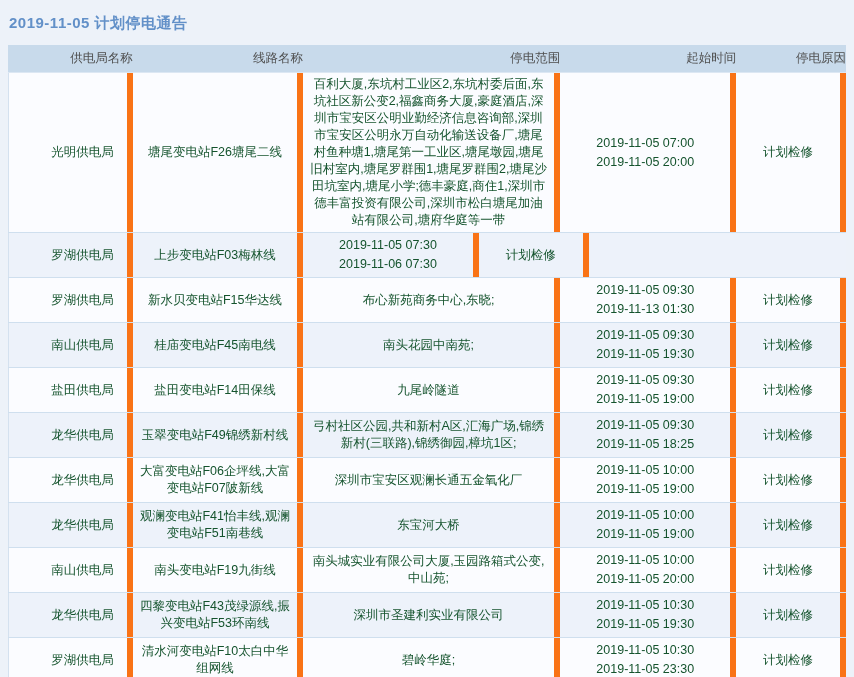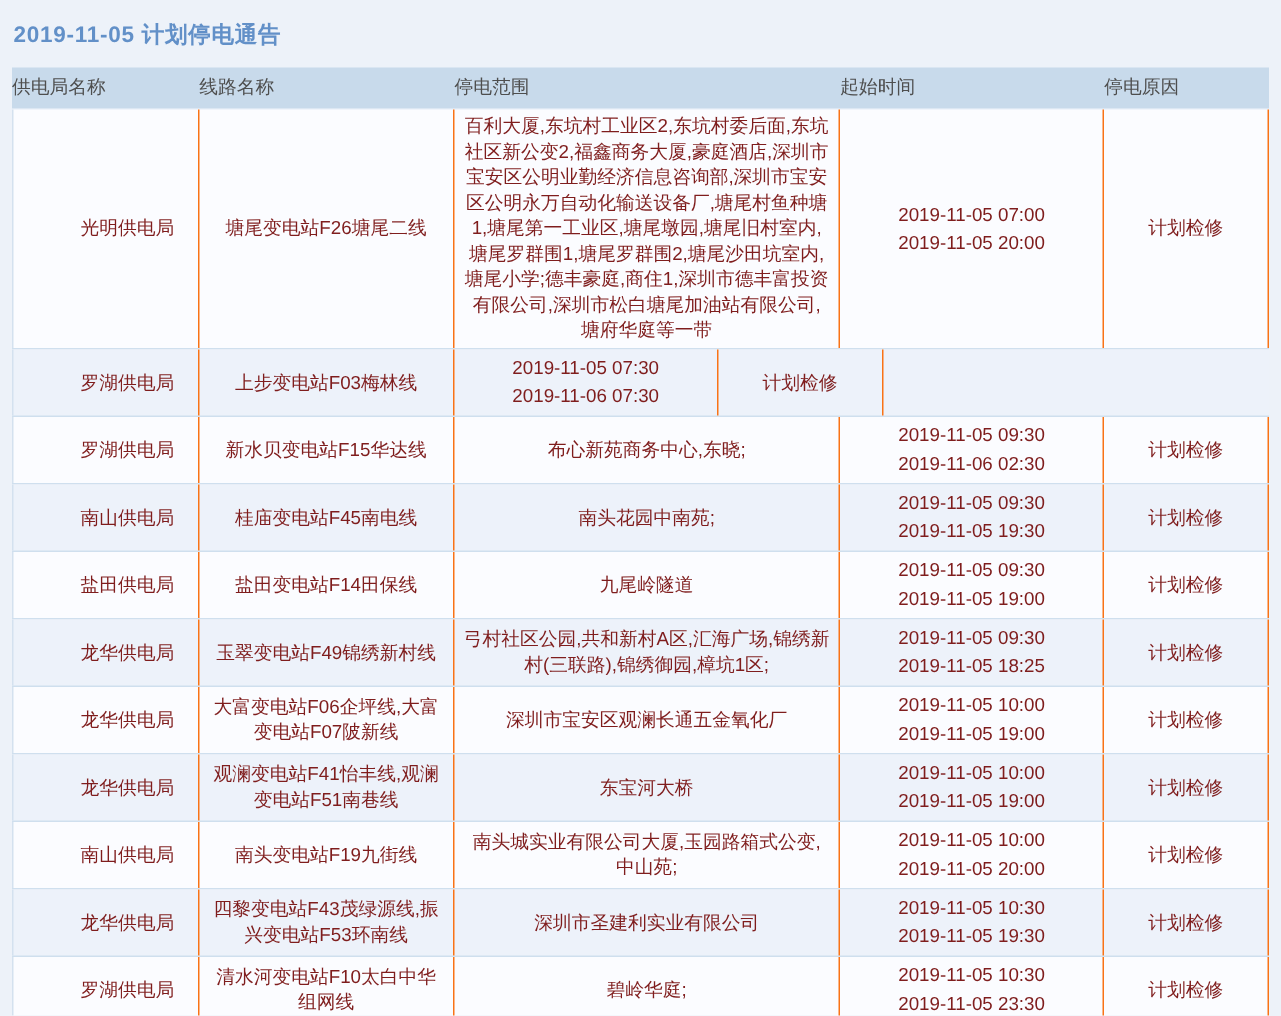--- a/index.html
+++ b/index.html
@@ -19,46 +19,46 @@
   .table { margin:0 8px; }
   .thead {
     display:flex;
     background:#c8daeb;
     height:27px;
     align-items:center;
   }
   .th {
     font-size:12.5px;
     color:#4e4e4e;
-    text-align:left;
+    text-align:right;
   }
   .c0 { width:14.9%; }
   .c1 { width:20.3%; }
   .c2 { width:30.7%; }
   .c3 { width:21.0%; }
   .c4 { width:13.1%; }
   .tbody { border-top:1px solid #dce7f3; }
   .tr {
     display:flex;
     background:#fbfcff;
     border-bottom:1px solid #cfdfee;
   }
   .tr:nth-child(even) { background:#edf2fa; }
   .td {
     display:flex;
     flex-direction:column;
     align-items:center;
     justify-content:center;
     text-align:center;
     font-size:12.5px;
-    color:#7f1d1d;
+    color:#14532d;
     line-height:17px;
     min-height:39px;
     padding:3px 6px;
-    border-right:1px solid #f97316;
+    border-right:6px solid #f97316;
   }
   .td:first-child { border-left:1px solid #d4e1ef;padding-left:35px; }
   .td .time-line { line-height:19px; }
 </style>
 </head>
 <body>
 
 <div class="page">
   <div class="title">2019-11-05  计划停电通告</div>
   <div class="table">
@@ -90,21 +90,21 @@
     </div>
     <div class="td c4">计划检修</div>
   </div>
 
   <div class="tr">
     <div class="td c0">罗湖供电局</div>
     <div class="td c1">新水贝变电站F15华达线</div>
     <div class="td c2">布心新苑商务中心,东晓;</div>
     <div class="td c3">
       <div class="time-line">2019-11-05 09:30</div>
-      <div class="time-line">2019-11-06 02:30</div>
+      <div class="time-line">2019-11-13 01:30</div>
     </div>
     <div class="td c4">计划检修</div>
   </div>
 
   <div class="tr">
     <div class="td c0">南山供电局</div>
     <div class="td c1">桂庙变电站F45南电线</div>
     <div class="td c2">南头花园中南苑;</div>
     <div class="td c3">
       <div class="time-line">2019-11-05 09:30</div>

